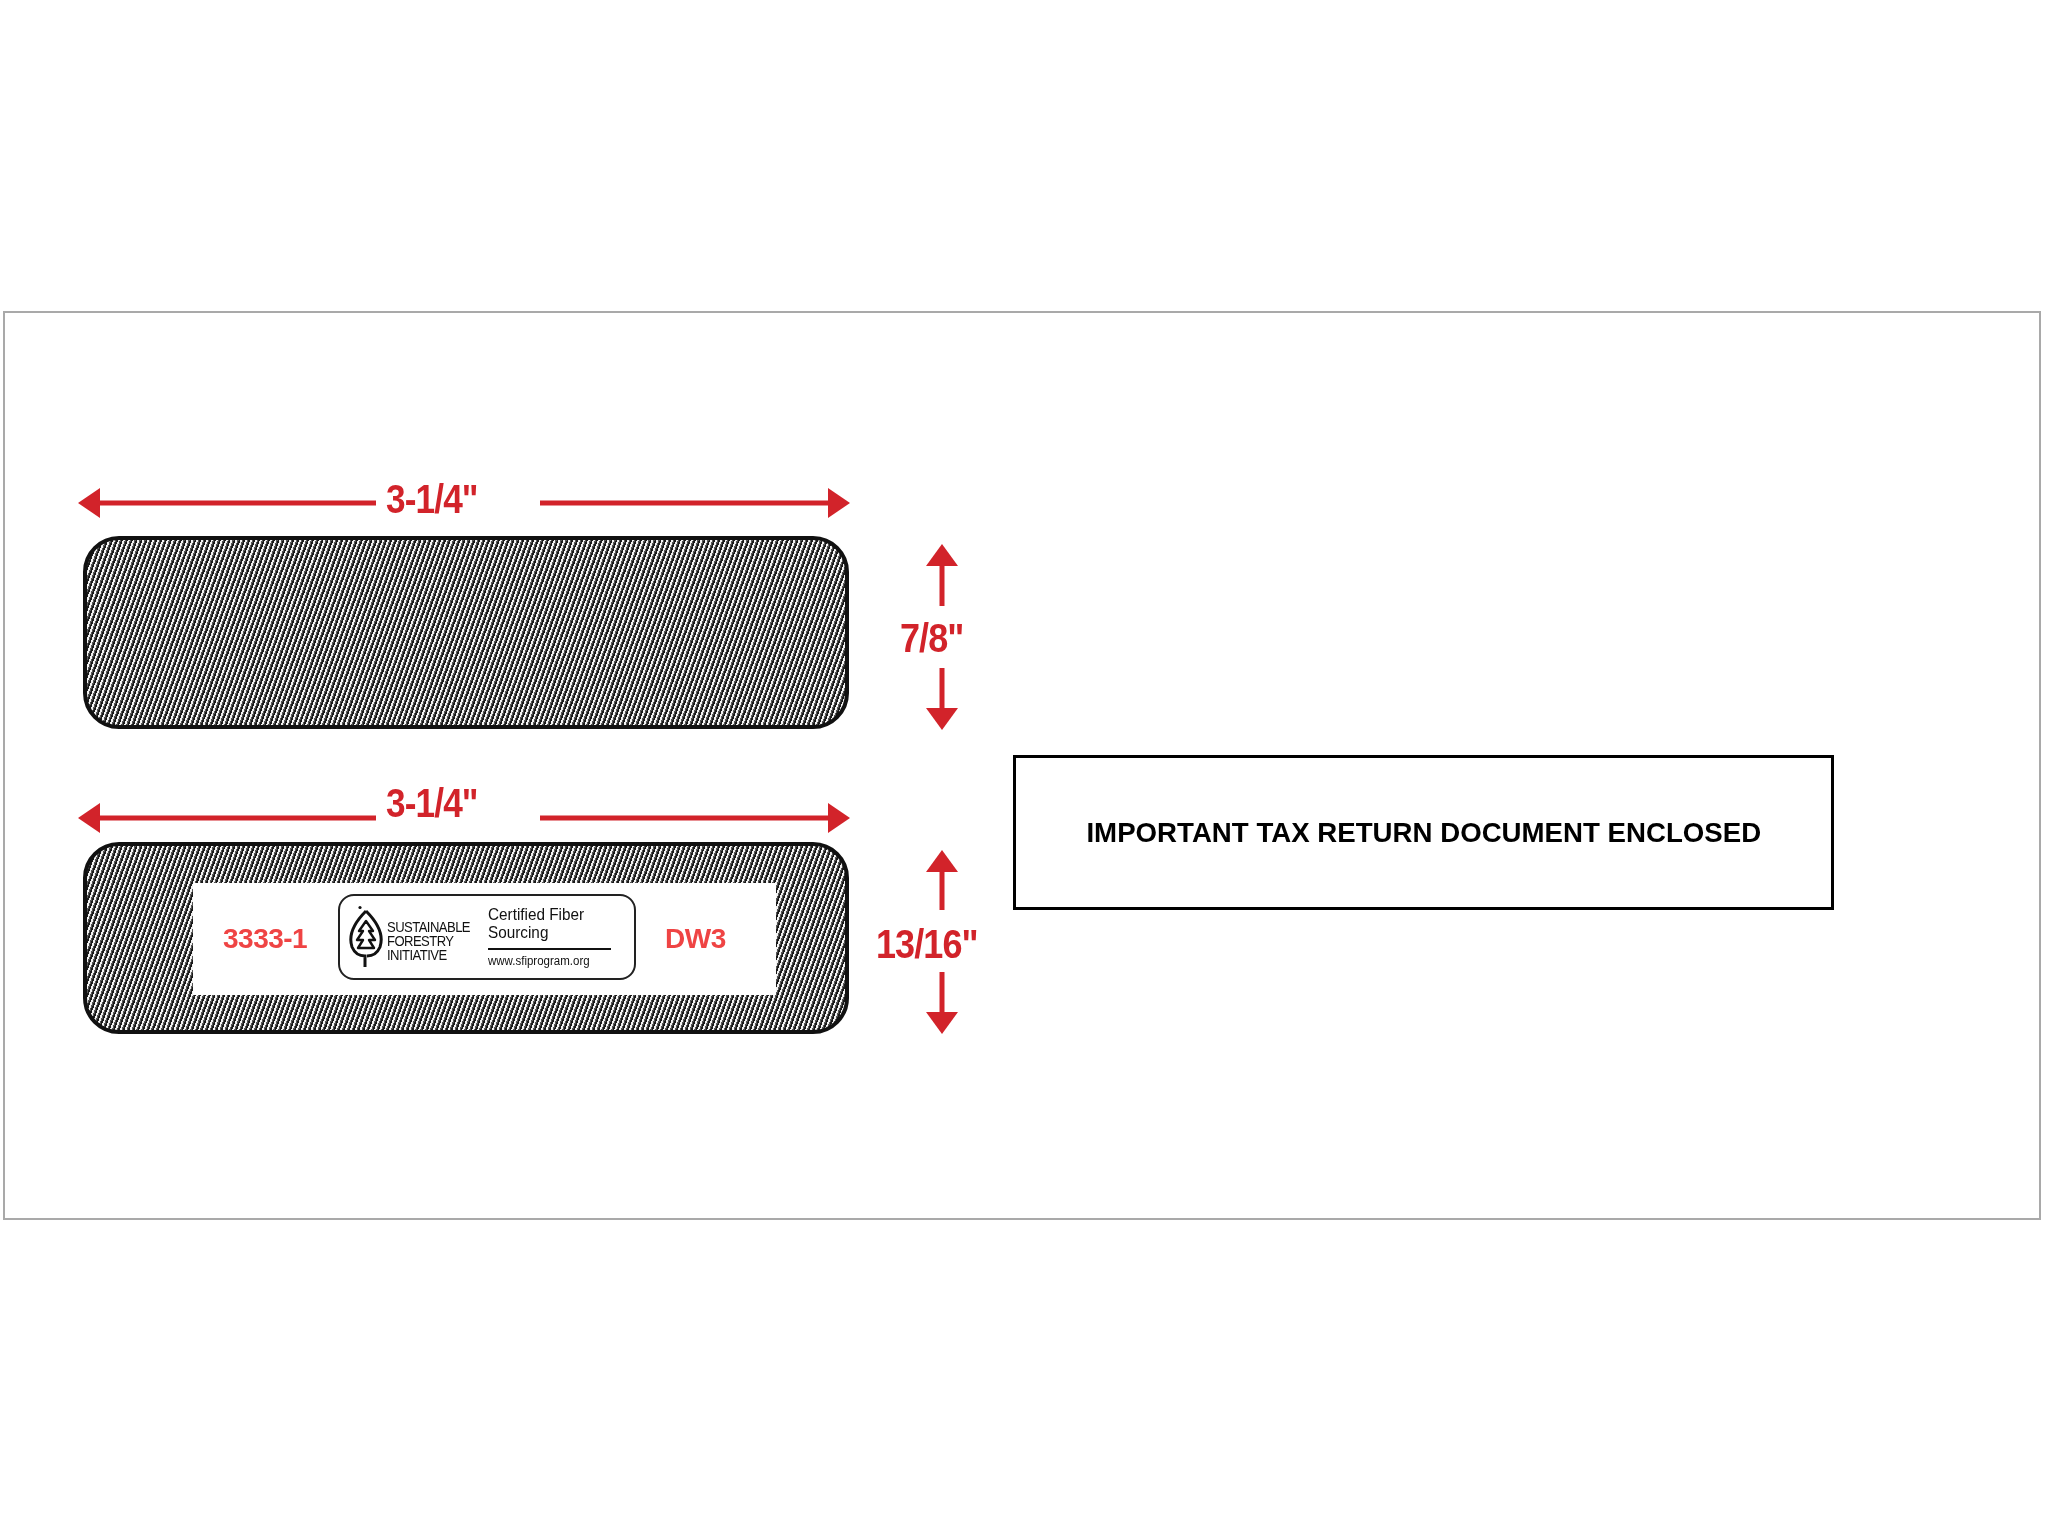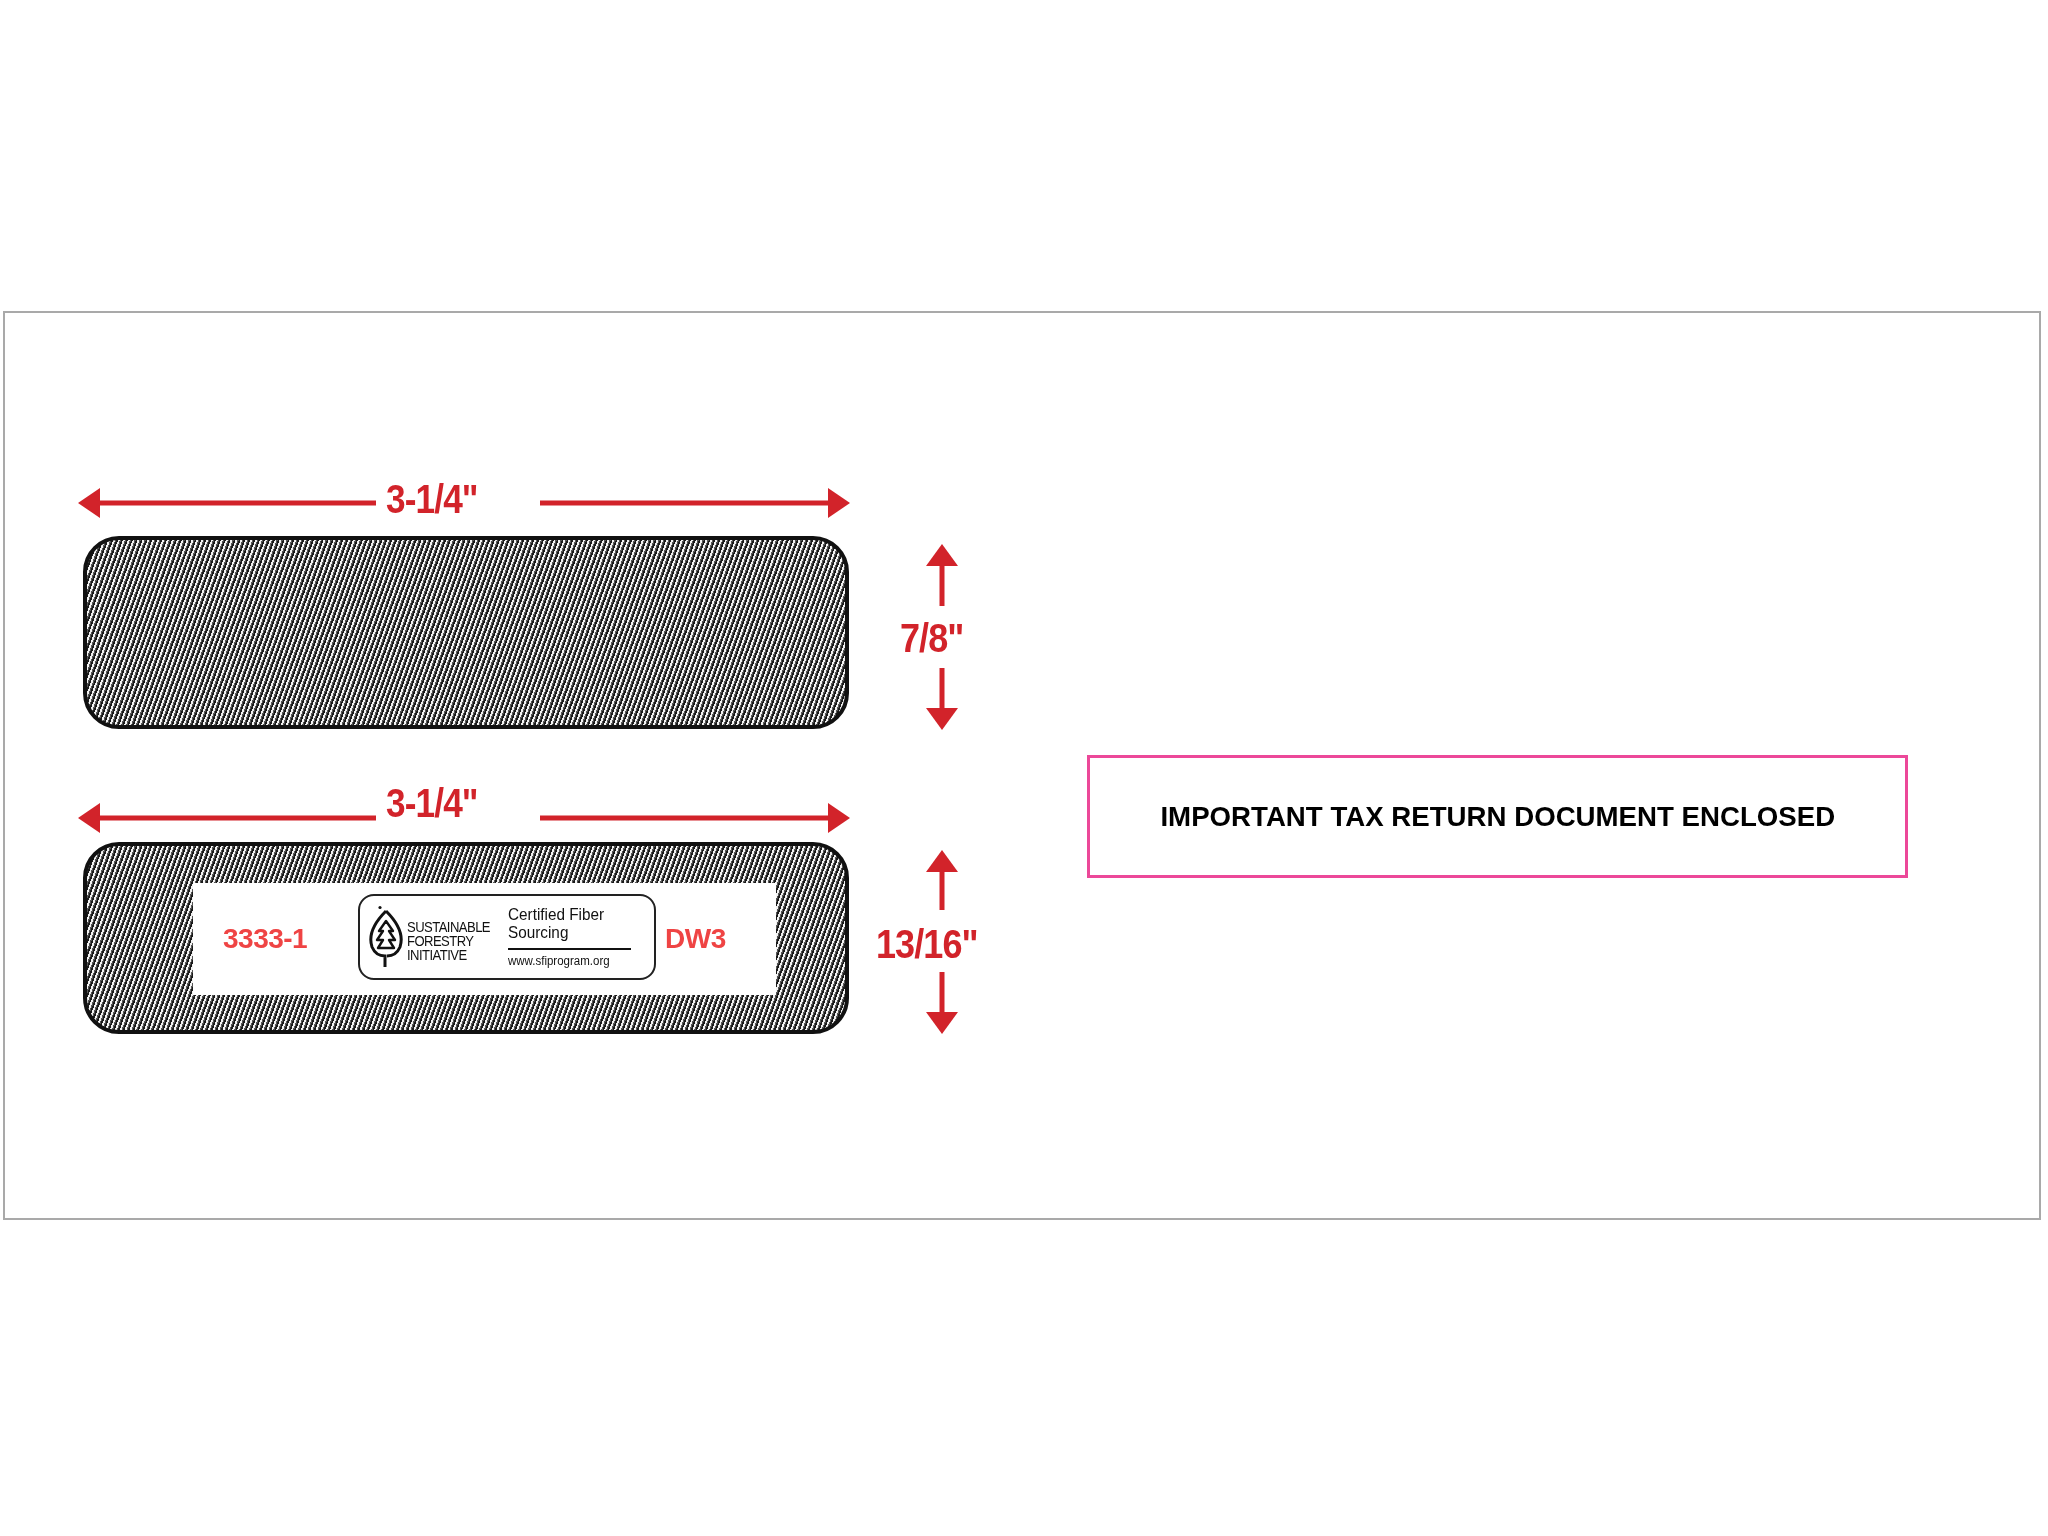--- a/index.html
+++ b/index.html
@@ -13,42 +13,42 @@
             background-image: repeating-linear-gradient(110deg, #1a1a1a 0px, #1a1a1a 1.6px, #f2f2f2 1.6px, #f2f2f2 3.4px, #555 3.4px, #555 4.6px);
           }
   .window.top { top: 536px; height: 193px; }
   .window.bottom { top: 842px; height: 192px; }
   .label { position: absolute; left: 193px; top: 883px; width: 583px; height: 112px;
            background: #ffffff; }
   .code { position: absolute; font-weight: bold; font-size: 28px; color: #ef4444;
           top: 40px; letter-spacing: -0.5px; }
   .code.left { left: 30px; }
   .code.right { left: 472px; }
-  .sfi { position: absolute; left: 165px; top: 11px; width: 298px; height: 86px;
+  .sfi { position: absolute; left: 145px; top: 11px; width: 298px; height: 86px;
          border: 2px solid #222; border-radius: 16px; box-sizing: border-box; }
   .sfi-leaf { position: absolute; left: 6px; top: 9px; width: 40px; height: 64px; }
   .sfi-name { position: absolute; left: 47px; top: 24px; font-size: 14.5px; line-height: 14px;
               color: #111; letter-spacing: -0.6px; transform: scaleX(0.9); transform-origin: left top; }
   .sfi-name span { display: block; }
   .sfi-cert { position: absolute; left: 148px; top: 10px; font-size: 17px; line-height: 18px;
               color: #111; transform: scaleX(0.9); transform-origin: left top; }
   .sfi-cert span { display: block; }
   .sfi-rule { position: absolute; left: 148px; top: 52px; width: 123px; height: 1.5px; background: #111; }
   .sfi-url { position: absolute; left: 148px; top: 58px; font-size: 12.5px; color: #111;
              transform: scaleX(0.92); transform-origin: left top; }
   .h-arrow { position: absolute; left: 78px; width: 772px; height: 40px; }
   .h-arrow svg { position: absolute; left: 0; top: 0; }
   .h-label { position: absolute; font-weight: bold; font-size: 40px; color: #d2232a;
              letter-spacing: -1px; transform: scaleX(0.88); transform-origin: left top; }
   .v-arrow { position: absolute; }
   .v-label { position: absolute; font-weight: bold; font-size: 40px; color: #d2232a;
              transform: scaleX(0.9); transform-origin: left top; letter-spacing: -1px; }
 
-  .tax-box { position: absolute; left: 1087px; top: 755px; width: 821px; height: 123px;
-             border: 3px solid #ec4899; box-sizing: border-box; display: flex;
+  .tax-box { position: absolute; left: 1013px; top: 755px; width: 821px; height: 155px;
+             border: 3px solid #000000; box-sizing: border-box; display: flex;
              align-items: center; justify-content: center; }
   .tax-text { font-weight: bold; font-size: 28.5px; color: #000; letter-spacing: 0px;
               transform: scaleX(0.97); }
 </style>
 </head>
 <body>
 
 <div class="envelope"></div>
 
 <div class="h-arrow" style="top:483px;">

